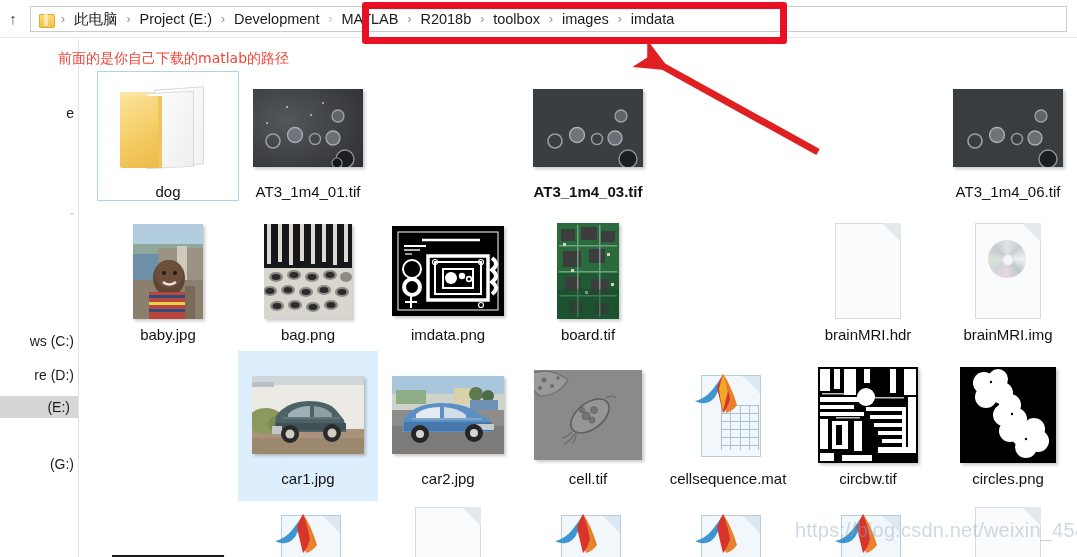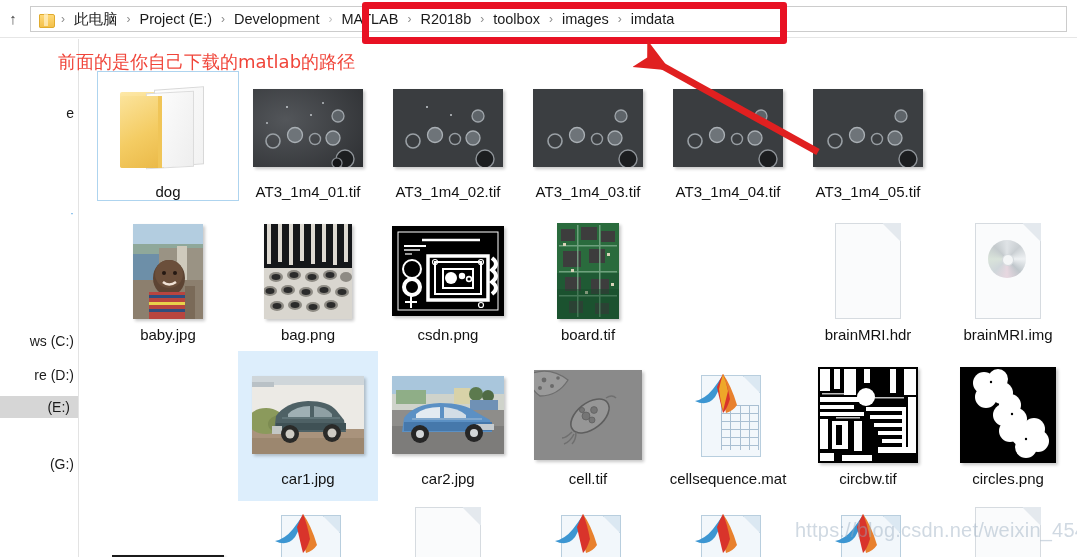--- a/index.html
+++ b/index.html
@@ -132,21 +132,21 @@
   .cd:after { content:""; position:absolute; left:14px; top:14px; width:10px; height:10px;
               border-radius:50%; background:#f4f6f7; border:1px solid #d4d9dd; }
 
   
   #redbox {
     position:absolute; left:362px; top:2px; width:425px; height:42px;
     border:7px solid #e81123; border-radius:3px; pointer-events:none;
   }
   #redtext {
     position:absolute; left:58px; top:50px;
-    font-size:18px; color:#f0453a; white-space:nowrap;
+    font-size:14px; color:#f0453a; white-space:nowrap;
     font-family:"DejaVu Sans","Liberation Sans",sans-serif;
   }
   #arrow-svg { position:absolute; left:0; top:0; width:1077px; height:557px;
                pointer-events:none; }
   #watermark {
     position:absolute; left:795px; top:519px;
     font-size:20px; color:rgba(150,170,190,.45);
     white-space:nowrap; letter-spacing:.2px;
     font-family:"Liberation Sans",sans-serif;
   }
@@ -220,82 +220,52 @@
         <circle cx="84" cy="74" r="5" fill="#141517" stroke="#888d92" stroke-width="1.2"></circle>
         <circle cx="34" cy="18" r="1" fill="#c9ced2"></circle>
           <circle cx="58" cy="26" r="1" fill="#c0c5c9"></circle>
         <circle cx="14" cy="34" r="1" fill="#b7bcc0"></circle>
           <circle cx="70" cy="14" r="1" fill="#b7bcc0"></circle>
       </svg>
     </div>
     <div class="lbl">AT3_1m4_01.tif</div>
   </div>
 
-  <div class="cell" style="left:298px; top:33px;">
-    <div class="thumbwrap">
-      <svg class="th" width="110" height="78" viewBox="0 0 110 78">
-        <rect width="110" height="78" fill="#3a3d40"></rect>
-        <circle cx="20" cy="52" r="7" fill="none" stroke="#9aa0a5" stroke-width="1.6"></circle>
-        <circle cx="42" cy="46" r="7.5" fill="#6e7479" stroke="#aab0b5" stroke-width="1.3"></circle>
-        <circle cx="62" cy="50" r="5.5" fill="none" stroke="#979da2" stroke-width="1.4"></circle>
-        <circle cx="80" cy="49" r="7" fill="#696f74" stroke="#a9afb4" stroke-width="1.3"></circle>
-        <circle cx="85" cy="27" r="6" fill="#5e6469" stroke="#9fa5aa" stroke-width="1.3"></circle>
-        <circle cx="92" cy="70" r="9" fill="#1c1e20" stroke="#8f9499" stroke-width="1.4"></circle>
-        <circle cx="34" cy="18" r="1" fill="#c9ced2"></circle>
-          <circle cx="58" cy="26" r="1" fill="#c0c5c9"></circle>
-      </svg>
-    </div>
-    <div class="lbl">AT3_1m4_02.tif</div>
-  </div>
-
-  <div class="cell" style="left:438px; top:33px;">
+
+  <div class="cell" style="left:438px; top:33px;font-weight:bold;">
     <div class="thumbwrap">
       <svg class="th" width="110" height="78" viewBox="0 0 110 78">
         <rect width="110" height="78" fill="#3b3e41"></rect>
         <circle cx="22" cy="52" r="7" fill="none" stroke="#9aa0a5" stroke-width="1.6"></circle>
         <circle cx="44" cy="46" r="7.5" fill="#6e7479" stroke="#aab0b5" stroke-width="1.3"></circle>
         <circle cx="64" cy="50" r="5.5" fill="none" stroke="#979da2" stroke-width="1.4"></circle>
         <circle cx="82" cy="49" r="7" fill="#696f74" stroke="#a9afb4" stroke-width="1.3"></circle>
         <circle cx="88" cy="27" r="6" fill="#5e6469" stroke="#9fa5aa" stroke-width="1.3"></circle>
         <circle cx="95" cy="70" r="9" fill="#1c1e20" stroke="#8f9499" stroke-width="1.4"></circle>
       </svg>
     </div>
     <div class="lbl">AT3_1m4_03.tif</div>
   </div>
 
-  <div class="cell" style="left:578px; top:33px;">
+
+
+  <div class="cell" style="left:858px; top:33px;">
     <div class="thumbwrap">
       <svg class="th" width="110" height="78" viewBox="0 0 110 78">
         <rect width="110" height="78" fill="#3a3d40"></rect>
         <circle cx="22" cy="52" r="7" fill="none" stroke="#9aa0a5" stroke-width="1.6"></circle>
         <circle cx="44" cy="46" r="7.5" fill="#6e7479" stroke="#aab0b5" stroke-width="1.3"></circle>
         <circle cx="64" cy="50" r="5.5" fill="none" stroke="#979da2" stroke-width="1.4"></circle>
         <circle cx="82" cy="49" r="7" fill="#696f74" stroke="#a9afb4" stroke-width="1.3"></circle>
         <circle cx="88" cy="27" r="6" fill="#5e6469" stroke="#9fa5aa" stroke-width="1.3"></circle>
         <circle cx="95" cy="70" r="9" fill="#1c1e20" stroke="#8f9499" stroke-width="1.4"></circle>
       </svg>
     </div>
-    <div class="lbl">AT3_1m4_04.tif</div>
-  </div>
-
-  <div class="cell" style="left:718px; top:33px;">
-    <div class="thumbwrap">
-      <svg class="th" width="110" height="78" viewBox="0 0 110 78">
-        <rect width="110" height="78" fill="#3b3e41"></rect>
-        <circle cx="22" cy="52" r="7" fill="none" stroke="#9aa0a5" stroke-width="1.6"></circle>
-        <circle cx="44" cy="46" r="7.5" fill="#6e7479" stroke="#aab0b5" stroke-width="1.3"></circle>
-        <circle cx="64" cy="50" r="5.5" fill="none" stroke="#979da2" stroke-width="1.4"></circle>
-        <circle cx="82" cy="49" r="7" fill="#696f74" stroke="#a9afb4" stroke-width="1.3"></circle>
-        <circle cx="88" cy="27" r="6" fill="#5e6469" stroke="#9fa5aa" stroke-width="1.3"></circle>
-        <circle cx="95" cy="70" r="9" fill="#1c1e20" stroke="#8f9499" stroke-width="1.4"></circle>
-      </svg>
-    </div>
-    <div class="lbl">AT3_1m4_05.tif</div>
-  </div>
-
+    <div class="lbl">AT3_1m4_06.tif</div>
+  </div>
 
   <div class="cell" style="left:18px; top:176px;">
     <div class="thumbwrap">
       <svg class="th" width="70" height="95" viewBox="0 0 70 95">
         <rect width="70" height="95" fill="#9fb9cf"></rect>
         <rect y="0" width="70" height="26" fill="#b3cde0"></rect>
         <rect y="20" width="70" height="20" fill="#8fa89a"></rect>
         <rect y="30" width="30" height="26" fill="#6d8fa8"></rect>
         <rect x="26" y="24" width="44" height="36" fill="#9a9384"></rect>
         <rect x="44" y="22" width="10" height="40" fill="#cfcabc"></rect>
@@ -386,21 +356,21 @@
           <circle cx="89" cy="79" r="2.5" stroke-width="1.2"></circle>
           <line x1="13" y1="76" x2="25" y2="76" stroke-width="2"></line>
           <line x1="19" y1="70" x2="19" y2="82" stroke-width="2"></line>
           <path d="M100 32 q8 6 0 12 q8 6 0 12 q8 6 0 12" stroke-width="4"></path>
         </g>
         <circle cx="59" cy="52" r="6" fill="#ffffff"></circle>
         <circle cx="70" cy="50" r="3.2" fill="#ffffff"></circle>
         <circle cx="77" cy="53" r="2.4" fill="none" stroke="#ffffff" stroke-width="1.6"></circle>
       </svg>
     </div>
-    <div class="lbl">csdn.png</div>
+    <div class="lbl">imdata.png</div>
   </div>
 
   <div class="cell" style="left:438px; top:176px;">
     <div class="thumbwrap">
       <svg class="th" width="62" height="96" viewBox="0 0 62 96">
         <rect width="62" height="96" fill="#1f5a34"></rect>
         <rect y="0" width="62" height="50" fill="#2a6b3d"></rect>
         <g fill="#3d3d3d">
           <rect x="4" y="6" width="14" height="12"></rect>
             <rect x="24" y="4" width="16" height="13"></rect>

